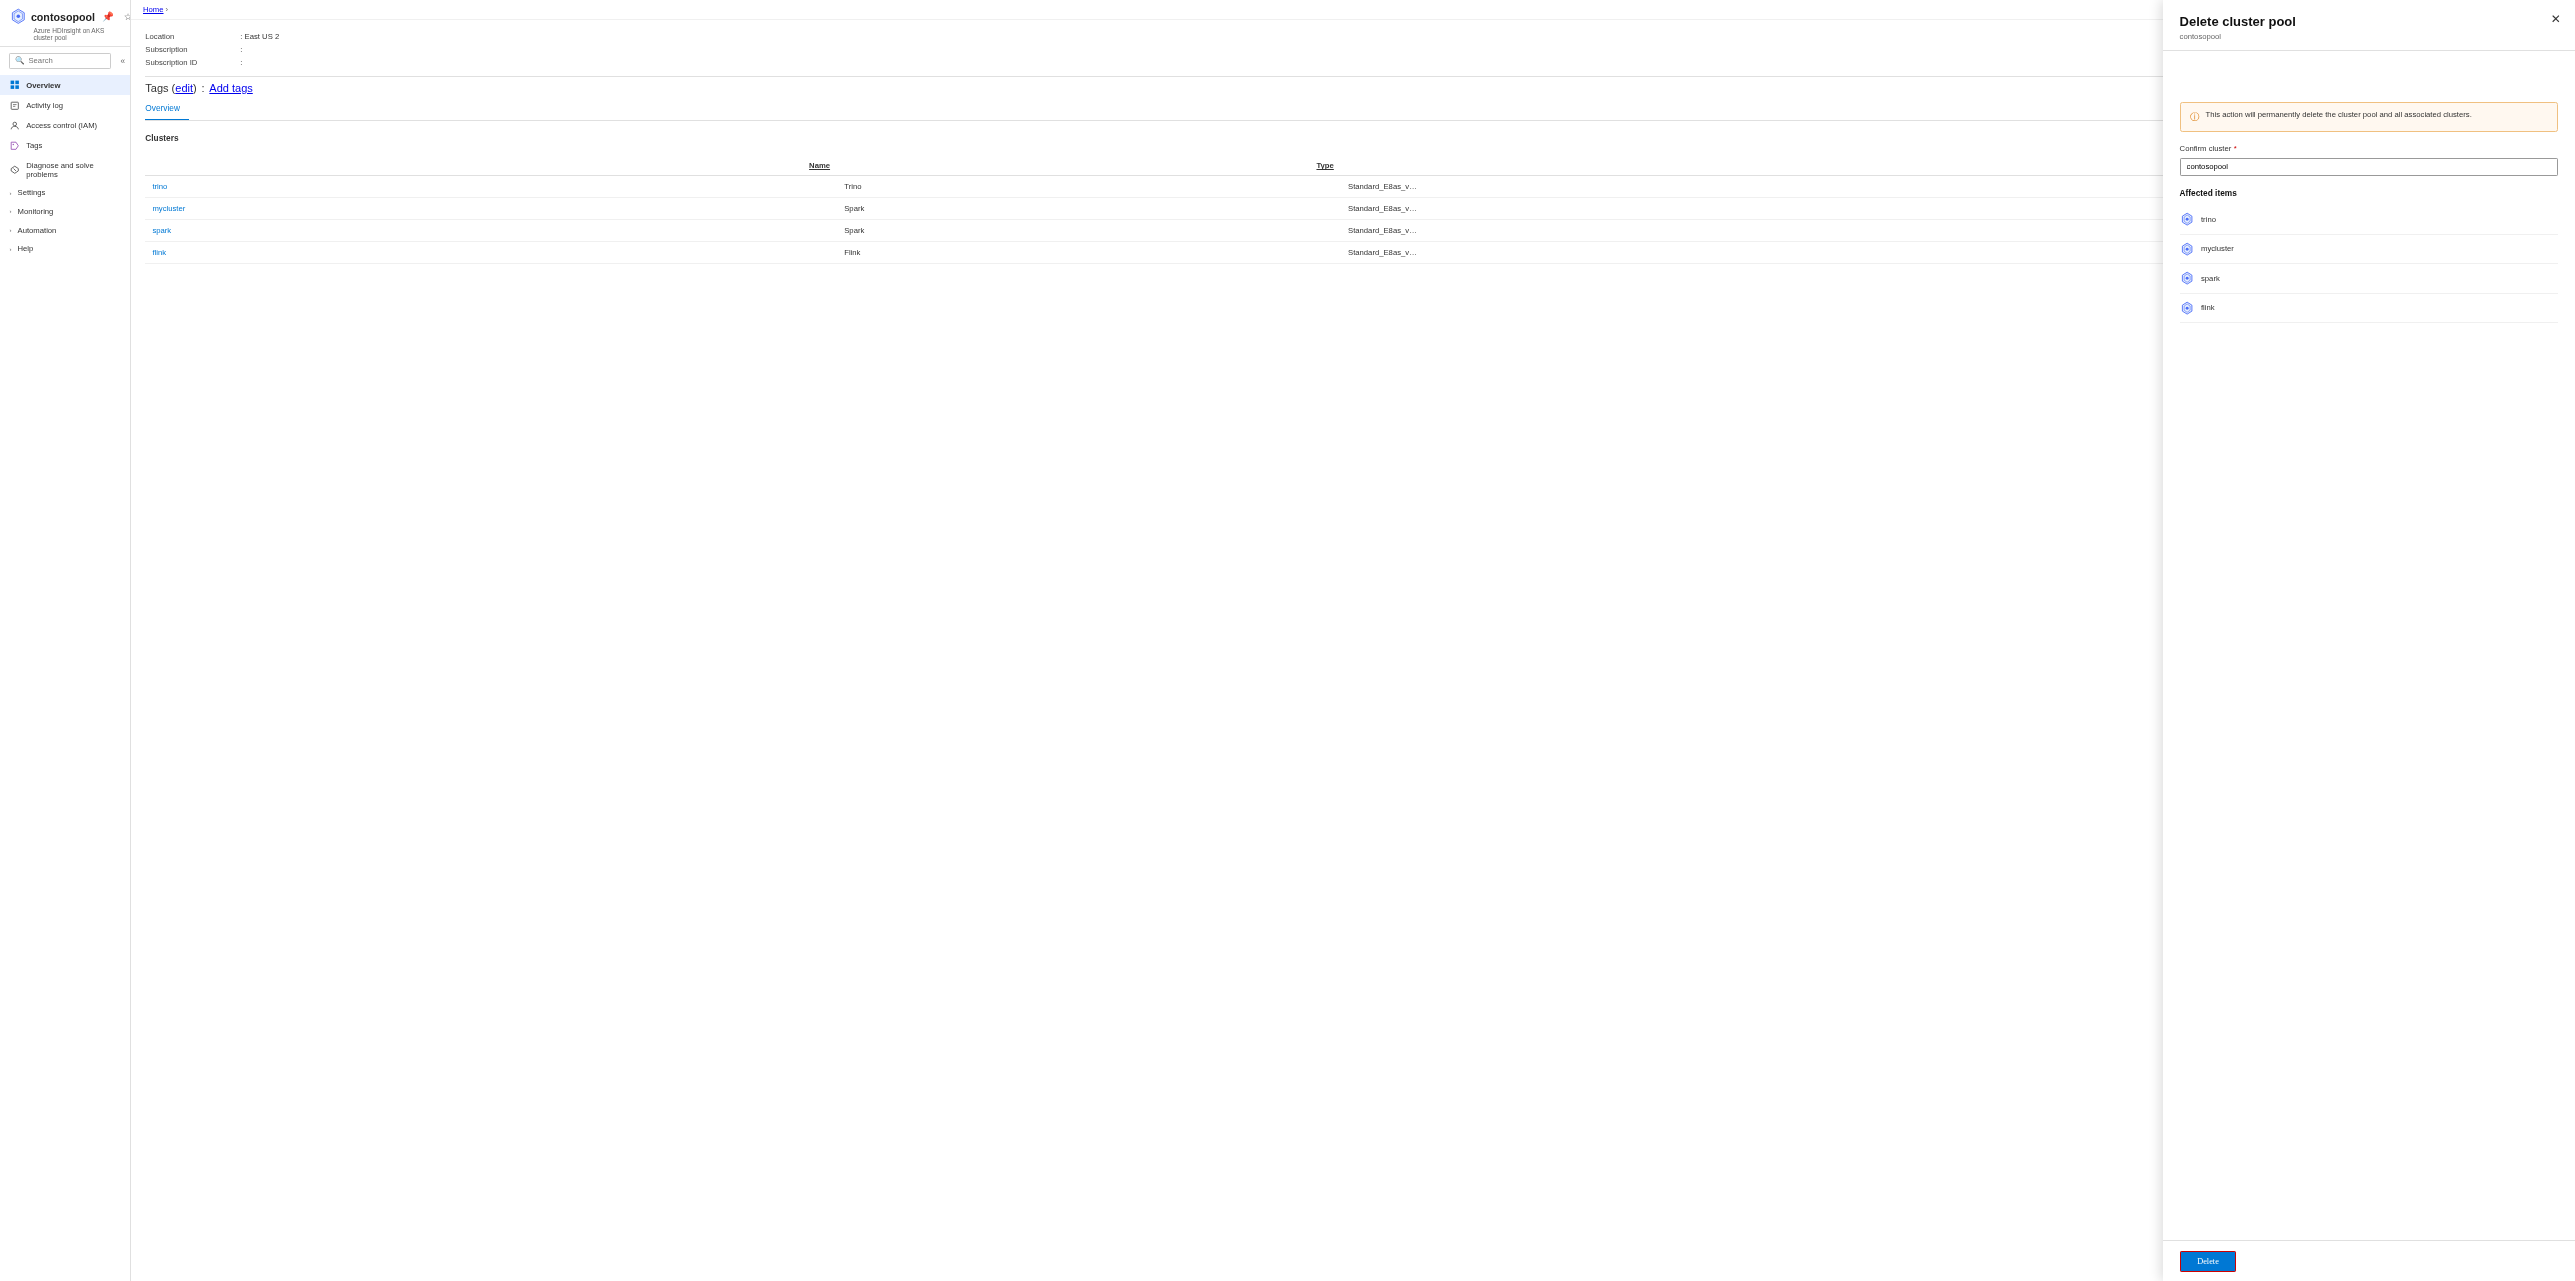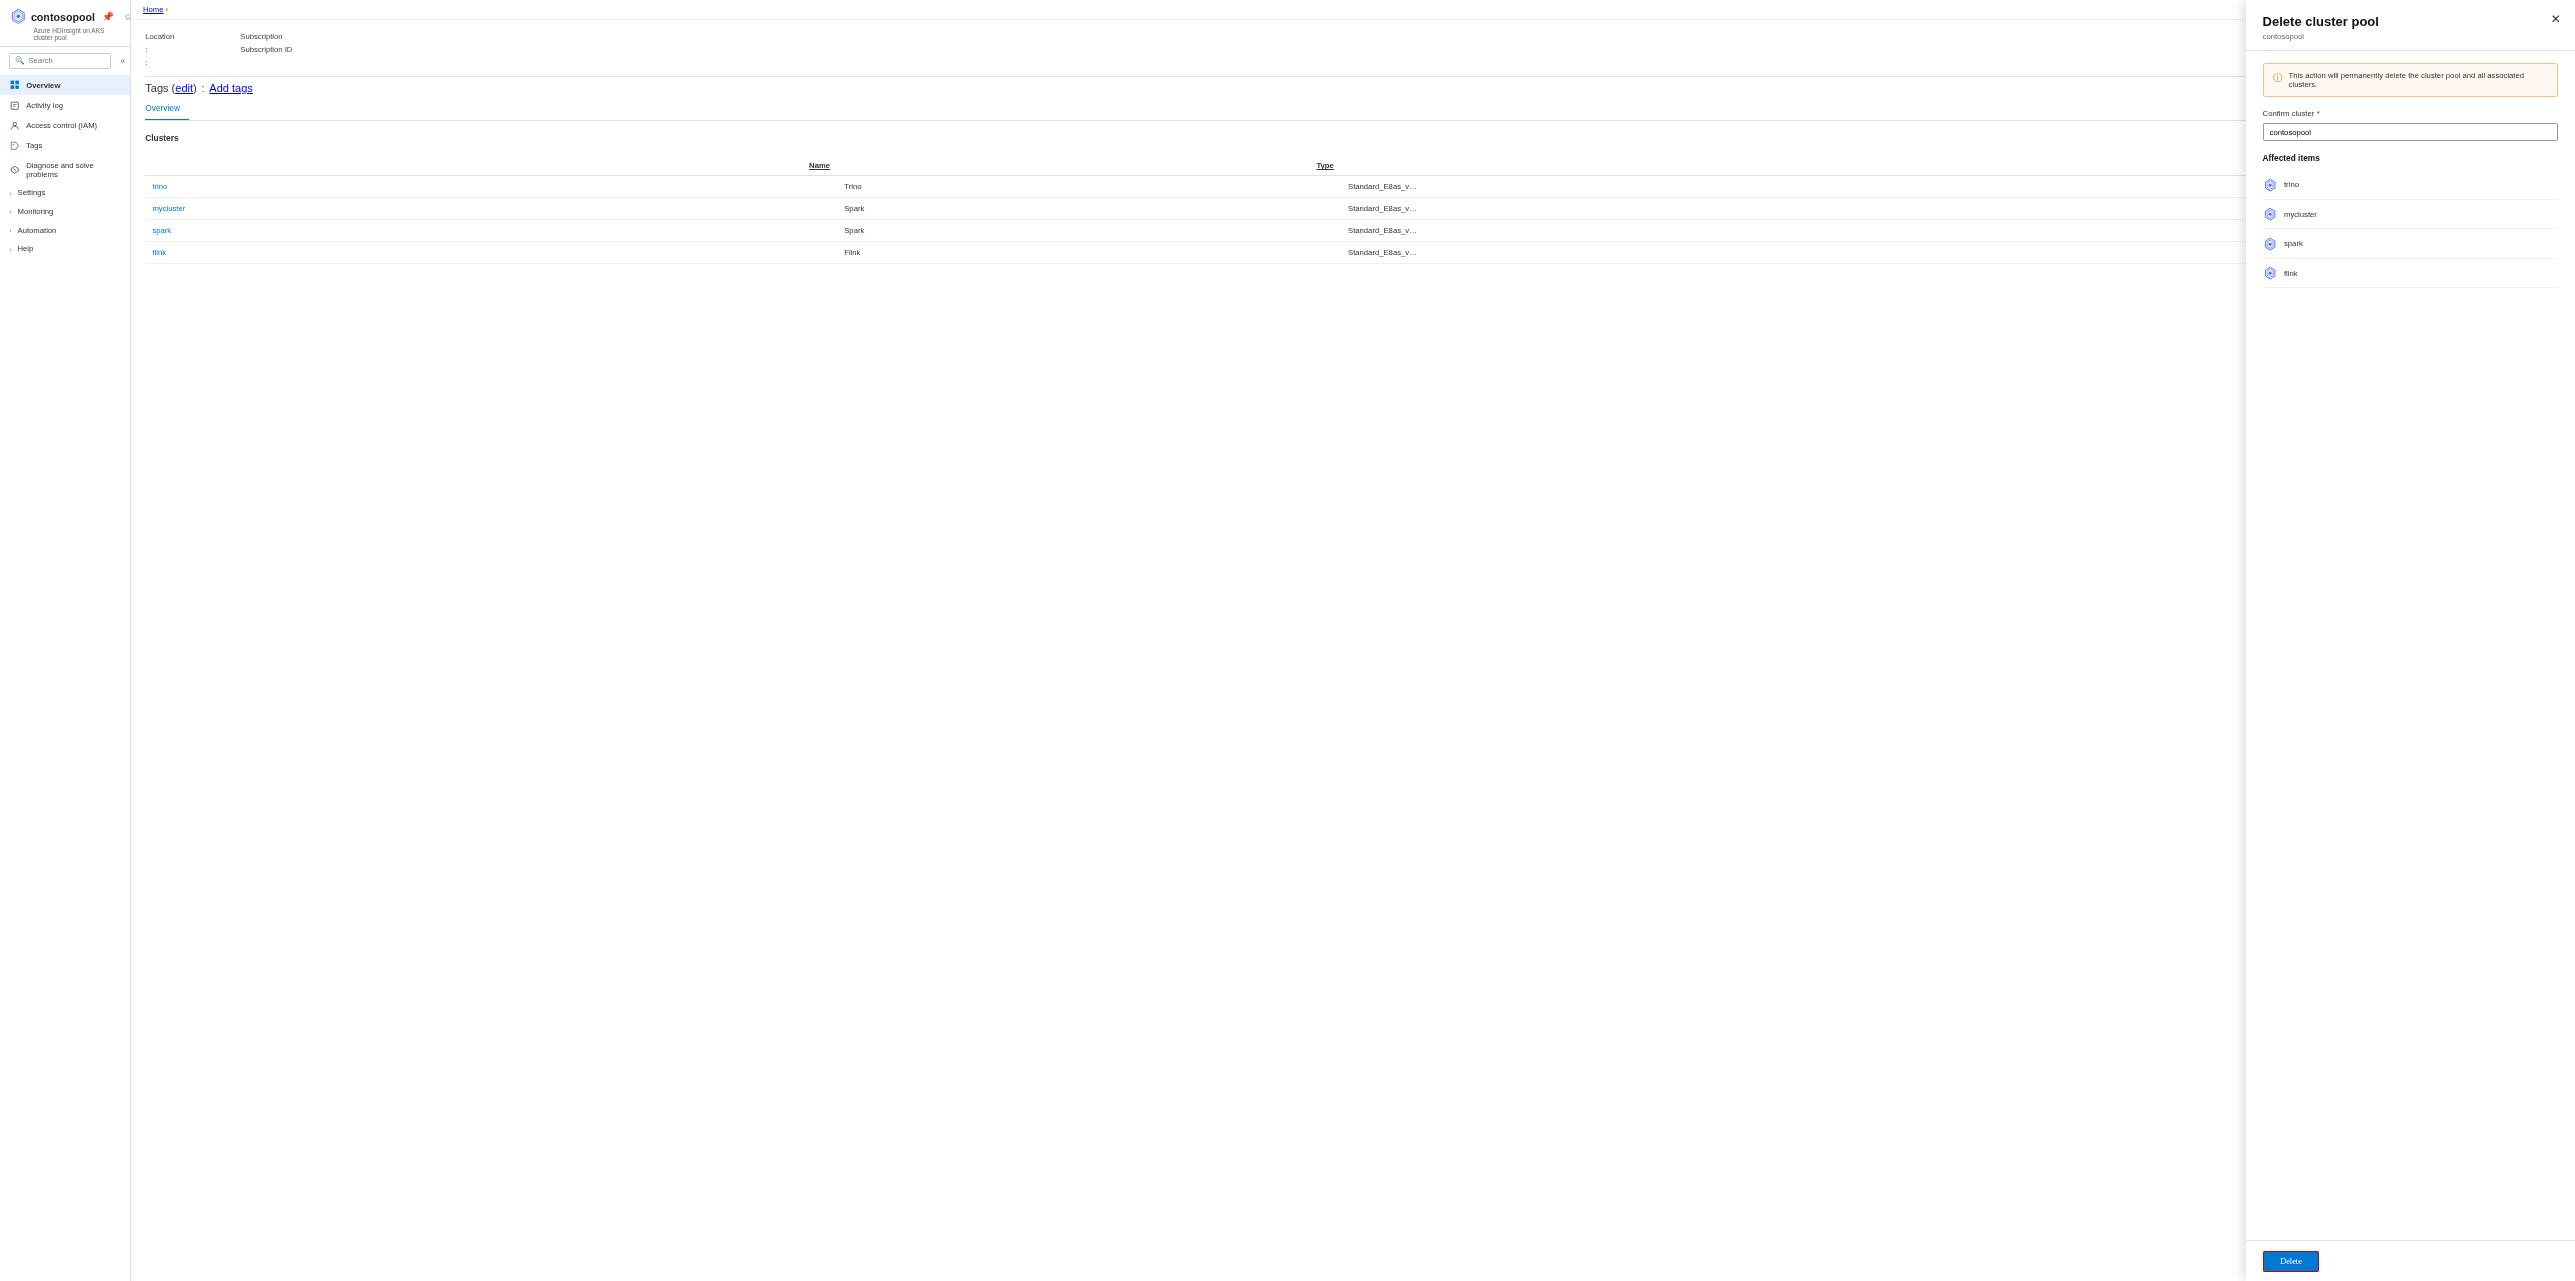--- a/index.html
+++ b/index.html
@@ -180,26 +180,27 @@
       padding: 6px 7.1px;
       border-bottom: 0.6px solid #f0f0f0;
       color: #333;
     }
     .clusters-table td a { color: #0078d4; text-decoration: none; }
 
     
     .panel-overlay {
       position: fixed;
       top: 0; right: 0; bottom: 0;
-      width: 329px;
+      width: 412px;
       background: #fff;
       box-shadow: -2.4px 0 12px rgba(0,0,0,0.15);
       z-index: 100;
       display: flex;
       flex-direction: column;
+      gap: 39px;
     }
     .panel-header {
       padding: 14.3px 16.6px 9.5px 16.6px;
       border-bottom: 0.6px solid #e0e0e0;
     }
     .panel-title {
       font-size: 13px;
       font-weight: 600;
       color: #111;
       margin-bottom: 2.4px;
@@ -405,20 +406,23 @@
 
 <div class="main">
   <div class="breadcrumb">
     <a href="#">Home</a>
     <span class="breadcrumb-sep">›</span>
   </div>
 
   <div class="main-content">
     <div class="meta-grid">
       <span class="meta-label">Location</span>
+      <span class="meta-value">
+        <span>: </span><span>East US 2</span>
+      </span>
 
       <span class="meta-label">Subscription</span>
       <span class="meta-value">:</span>
 
       <span class="meta-label">Subscription ID</span>
       <span class="meta-value">:</span>
     </div>
 
     <div class="tags-row">
       <span>Tags (<a href="#">edit</a>)</span>

